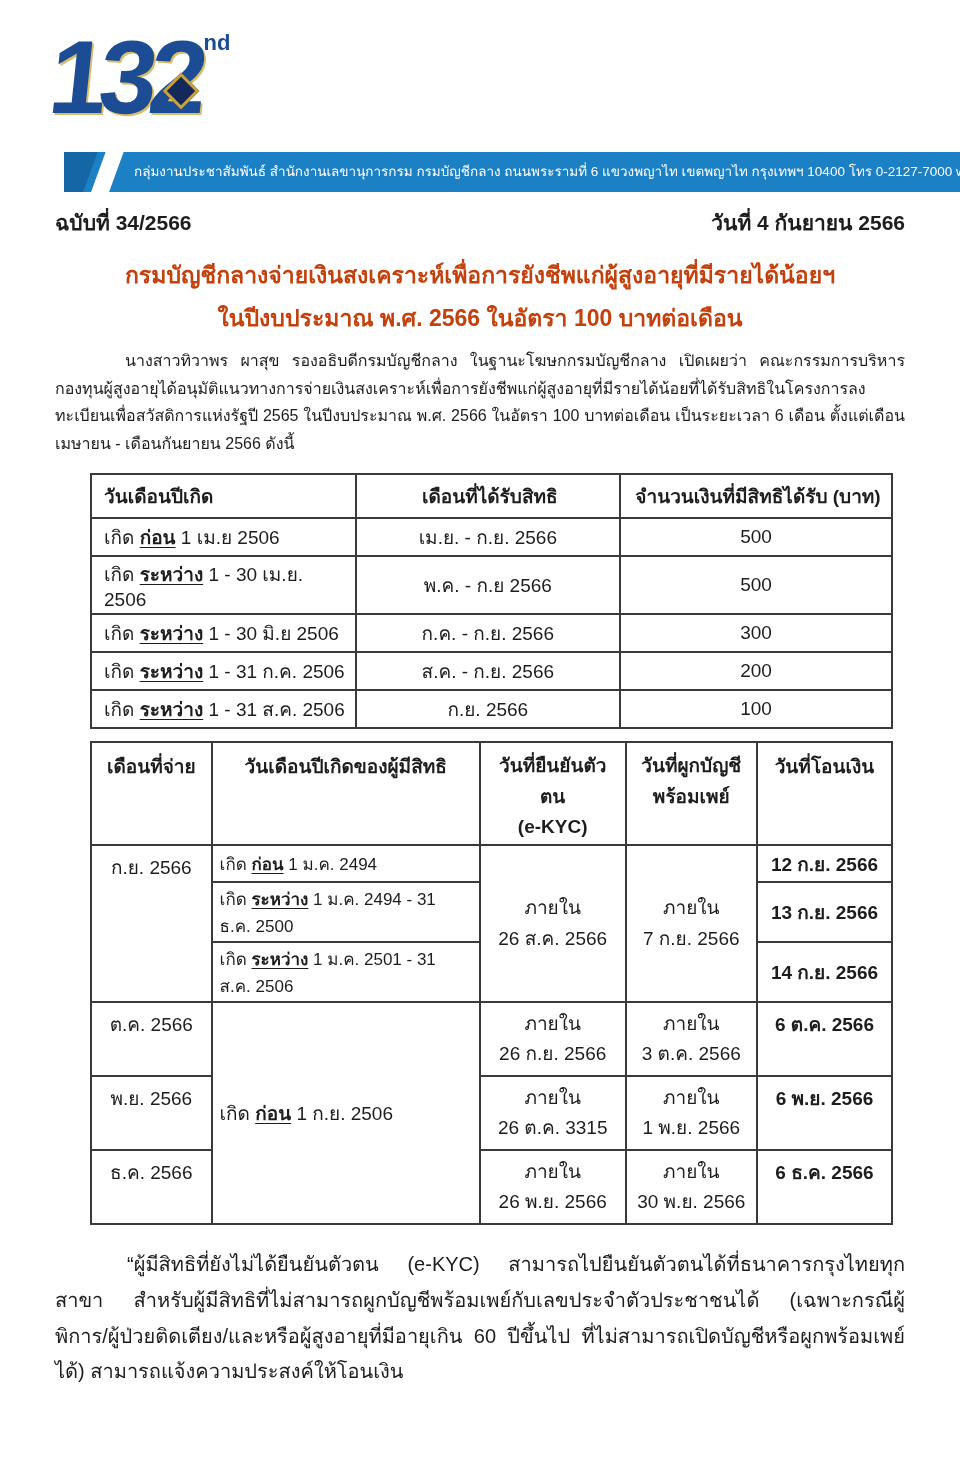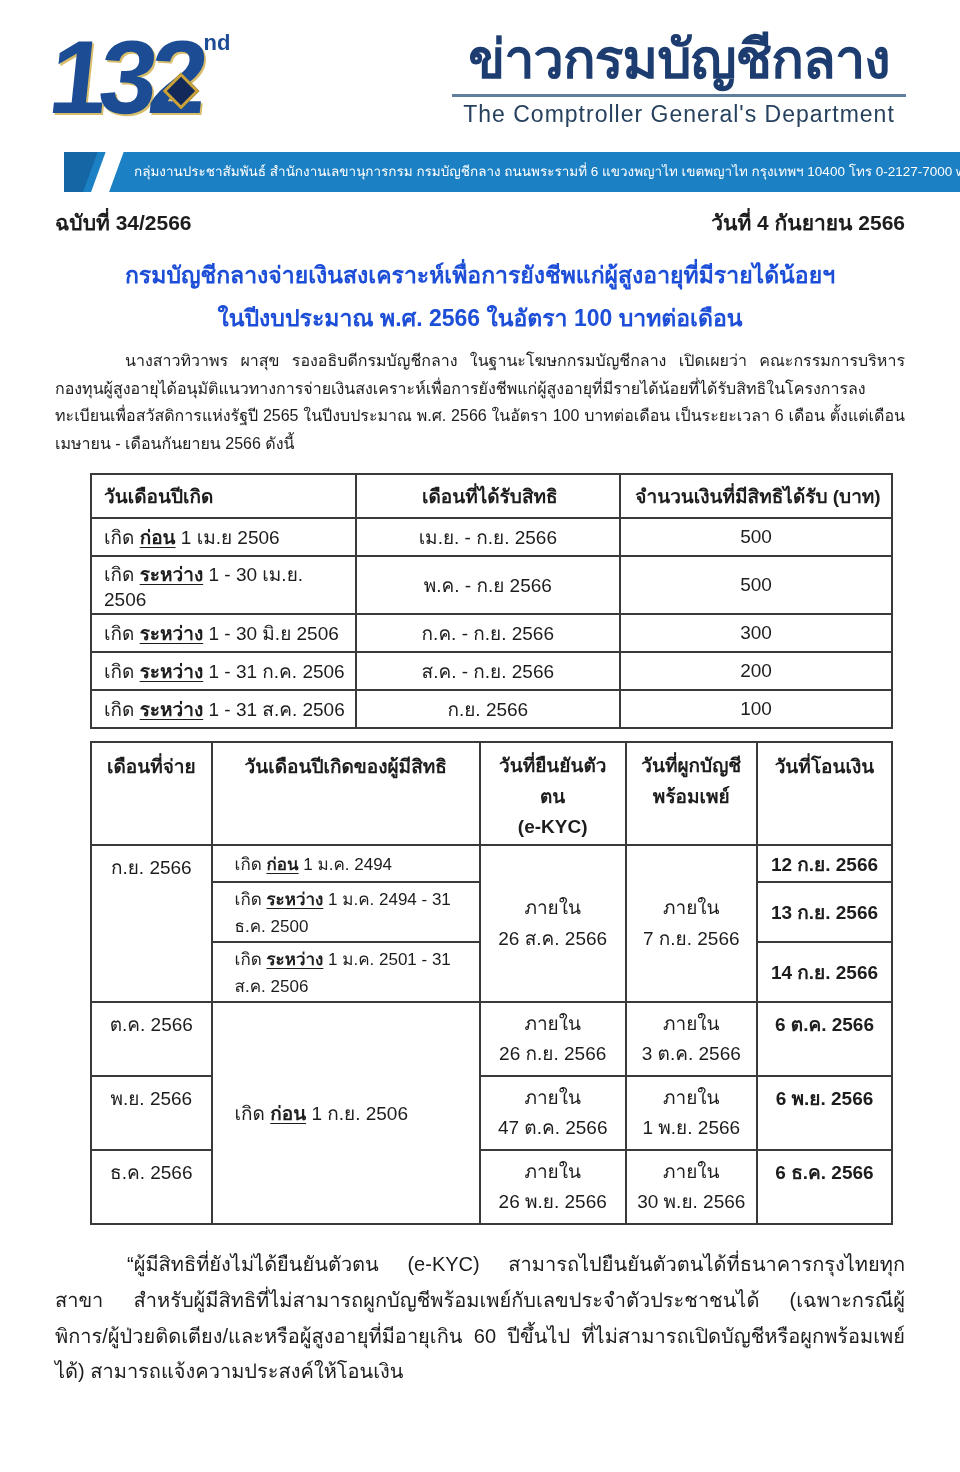--- a/index.html
+++ b/index.html
@@ -25,63 +25,58 @@
   .masthead-title{font-size:54px;font-weight:800;color:#1d3c6f;line-height:1.15;letter-spacing:-1px;}
   .masthead-rule{border:none;border-top:3px solid #5f7f9f;margin:4px 8px 4px 8px;}
   .masthead-sub{font-size:23px;color:#26415e;letter-spacing:1px;}
   .banner{position:absolute;left:64px;right:0;top:152px;height:40px;background:#1b80c4;overflow:hidden;}
   .banner-left{position:absolute;left:-8px;top:-4px;width:34px;height:50px;background:#1566a5;transform:skewX(-20deg);}
   .banner-slash{position:absolute;left:34px;top:-6px;width:18px;height:54px;background:#ffffff;transform:skewX(-20deg);}
   .banner-text{display:block;padding-left:70px;text-align:center;color:#ffffff;font-size:13.5px;line-height:40px;white-space:nowrap;}
   
   .content{padding:0 55px;}
   .meta-row{display:flex;justify-content:space-between;margin-top:13px;font-size:21px;font-weight:bold;color:#1d1d1d;}
-  .headline{margin-top:15px;text-align:center;font-size:23px;font-weight:bold;color:#1d4ed8;line-height:1.85;}
+  .headline{margin-top:15px;text-align:center;font-size:23px;font-weight:bold;color:#c2410c;line-height:1.85;}
   .intro{margin-top:8px;font-size:16px;line-height:1.72;text-align:justify;text-indent:70px;color:#1d1d1d;}
   .note{margin-top:13px;font-size:20px;color:#1d1d1d;}
   
   table{border-collapse:collapse;margin-left:35px;width:803px;table-layout:fixed;}
   th,td{border:2px solid #3a3a3a;font-size:19px;color:#1d1d1d;padding:2px 8px;}
   th{font-weight:bold;text-align:center;}
   .t1 th{height:38px;padding-left:12px;}
   .t1 td{height:32px;}
   .t1 .c-born{width:33%;text-align:left;padding-left:12px;}
   .t1 .c-month{width:33%;text-align:center;}
   .t1 .c-amt{width:34%;text-align:center;}
   .kw{font-weight:bold;text-decoration:underline;text-underline-offset:3px;}
   .t2{margin-top:12px;border-radius:31px;}
   .t2 th{height:58px;vertical-align:top;padding-top:8px;}
   .t2 .w1{width:14.5%;}
   .t2 .w2{width:35%;}
   .t2 .w3{width:18%;}
   .t2 .w4{width:16%;}
   .t2 .w5{width:16.5%;}
   .t2 td{text-align:center;vertical-align:middle;}
-  .t2 .born{text-align:left;padding-left:22px;}
+  .t2 .born{text-align:left;padding-left:7px;}
   .t2 .r-sm td{height:31px;}
   .t2 .r-lg td{height:64px;}
   .t2 .top{vertical-align:top;padding-top:6px;}
   .t2 .bold{font-weight:bold;}
   .two-line div{line-height:1.6;}
   .born-small{font-size:17px;}
   
   .closing{margin-top:22px;font-size:20px;line-height:1.78;text-align:justify;text-indent:72px;color:#1d1d1d;}
 </style>
 </head>
 <body>
 
 <div class="page">
 
   <div class="header">
     <div class="logo"><span class="logo-number">132</span><sup class="logo-sup">nd</sup><span class="logo-diamond"></span></div>
-    <div class="masthead">
-      <div class="masthead-title">ข่าวกรมบัญชีกลาง</div>
-      <hr class="masthead-rule">
-      <div class="masthead-sub">The Comptroller General's Department</div>
-    </div>
     <div class="banner">
       <div class="banner-left"></div>
       <div class="banner-slash"></div>
       <span class="banner-text">กลุ่มงานประชาสัมพันธ์ สำนักงานเลขานุการกรม กรมบัญชีกลาง ถนนพระรามที่ 6 แขวงพญาไท เขตพญาไท กรุงเทพฯ 10400   โทร 0-2127-7000 www.cgd.go.th</span>
     </div>
   </div>
 
   <div class="content">
 
     <div class="meta-row">
@@ -182,21 +177,21 @@
           <td class="two-line">
               <div>ภายใน</div>
               <div>3 ต.ค. 2566</div>
             </td>
           <td class="bold top">6 ต.ค. 2566</td>
         </tr>
         <tr class="r-lg">
           <td class="top">พ.ย. 2566</td>
           <td class="two-line">
               <div>ภายใน</div>
-              <div>47 ต.ค. 2566</div>
+              <div>26 ต.ค. 3315</div>
             </td>
           <td class="two-line">
               <div>ภายใน</div>
               <div>1 พ.ย. 2566</div>
             </td>
           <td class="bold top">6 พ.ย. 2566</td>
         </tr>
         <tr class="r-lg">
           <td class="top">ธ.ค. 2566</td>
           <td class="two-line">

